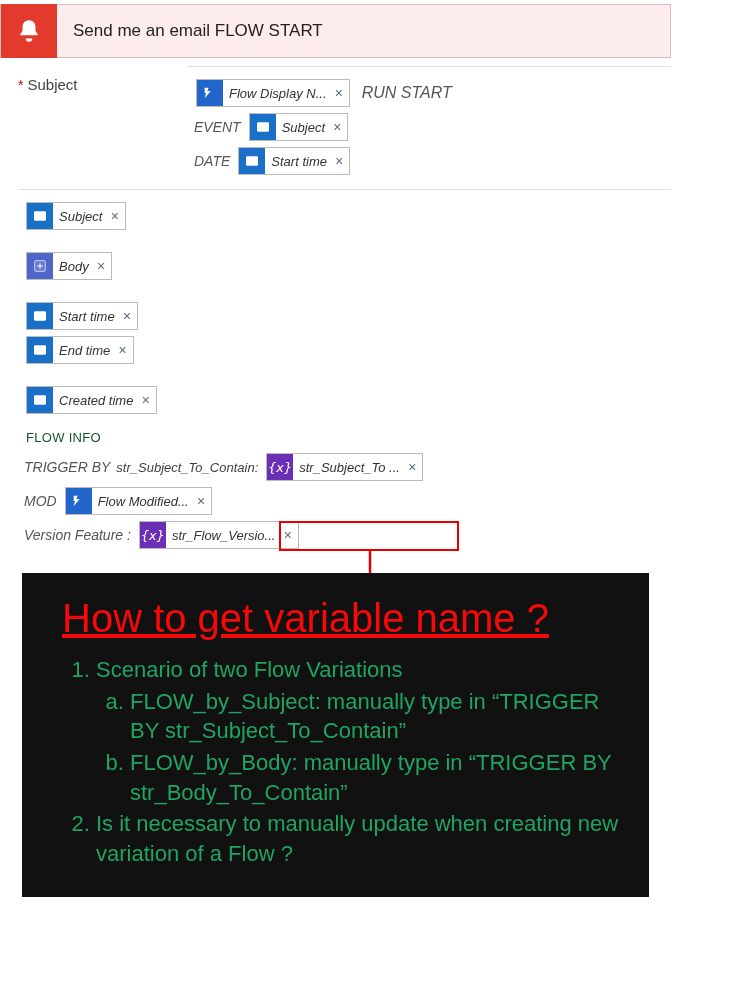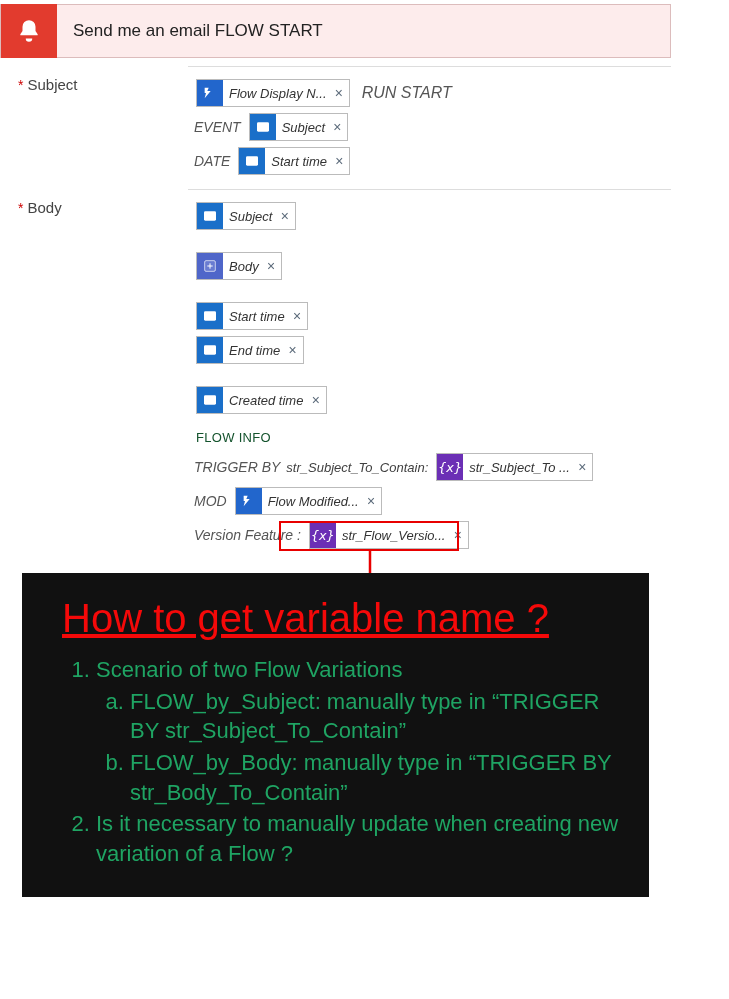--- a/index.html
+++ b/index.html
@@ -174,23 +174,20 @@
                 </svg>
             </span>
             <span class="tlabel">Start time</span>
             <span class="x">×</span>
           </span>
         </div>
       </div>
     </div>
 
     <div class="row">
-      <div class="label-col">
-        <span class="req">*</span><span>Body</span>
-      </div>
       <div class="value-col" style="position:relative;">
 
         <div class="line">
           <span class="token">
             <span class="icon ic-outlook">
               <svg class="svg-small" viewBox="0 0 24 24">
                   <rect x="3" y="5" width="18" height="14" rx="2"></rect>
                   <path d="M3 7l9 6 9-6" fill="none" stroke="#fff" stroke-width="1.5"></path>
                 </svg>
             </span>

